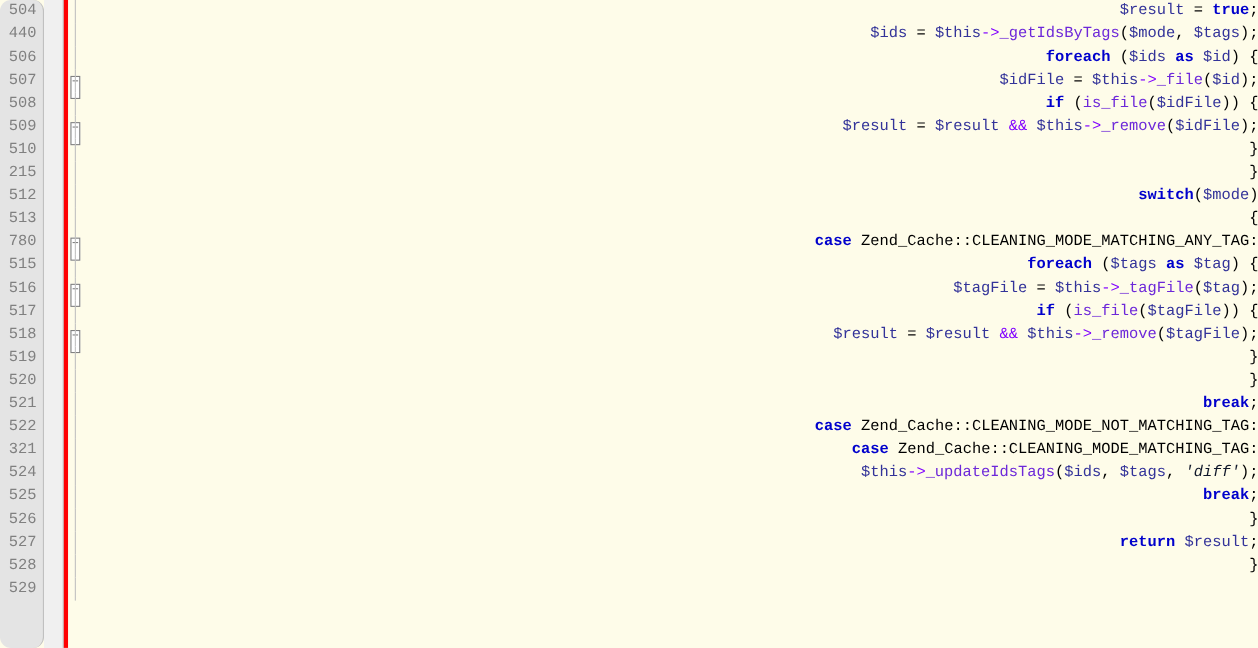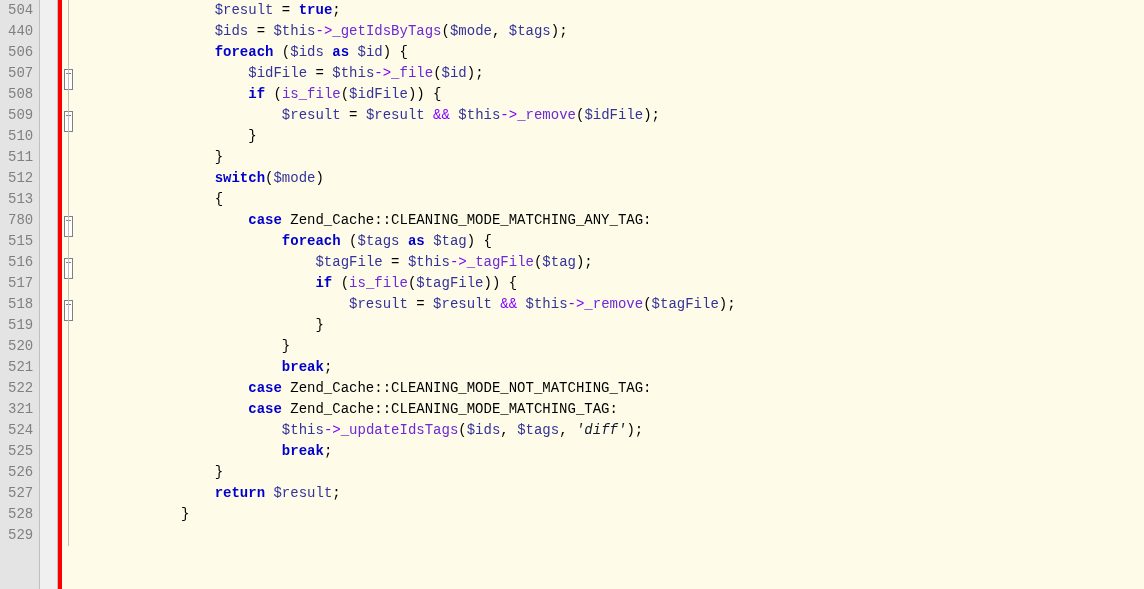--- a/index.html
+++ b/index.html
@@ -1,48 +1,48 @@
 <!DOCTYPE html>
 <html><head>
 <meta charset="utf-8">
 <style>
 * { margin:0; padding:0; box-sizing:border-box; }
 body { font-family:Consolas,"Courier New",monospace; font-size:14px; background:#FEFCE9; line-height:21px; overflow:hidden; }
 .editor { display:flex; width:1144px; height:589px; }
-.gutter { background:#E4E4E4; color:#808080; text-align:center; padding-right:6px; padding-left:8px; user-select:none; border-right:1px solid #C0C0C0; }
+.gutter { background:#E4E4E4; color:#808080; text-align:center; padding-right:6px; padding-left:8px; user-select:none; border-right:1px solid #C0C0C0;border-radius:10px; }
 .gutter div { height:21px; }
 .margin { width:18px; background:#F0F0F0; border-right:1px solid #C0C0C0; }
 .changebar { width:4px; background:#FF0000; }
 .fold { width:14px; background:#FEFCE9; position:relative; }
 .fold div { height:21px; position:relative; }
 .fold-box { position:absolute; left:2px; top:6px; width:9px; height:9px; border:1px solid #808080; background:#fff; }
 .fold-box::before { content:""; position:absolute; left:1px; top:3px; width:5px; height:1px; background:#808080; }
 .fold-line { position:absolute; left:6px; top:0; width:1px; height:21px; background:#C0C0C0; }
 .code { flex:1; background:#FEFCE9; padding-left:4px; white-space:pre; color:#000; }
-.code div { height:21px; }
+.code div { height:21px;text-align:right; }
 .kw { color:#0000CC; font-weight:bold; }
 .var { color:#333399; }
 .op { color:#8000FF; }
 .fn { color:#6d28d9; }
 .str { color:#0f172a;font-style:italic; }
 .pun { color:#000; }
 </style>
 </head>
 <body>
 
 <div class="editor">
   <div class="gutter" id="gutter">
       <div>504</div>
       <div>440</div>
       <div>506</div>
       <div>507</div>
       <div>508</div>
       <div>509</div>
       <div>510</div>
-      <div>511</div>
+      <div>215</div>
       <div>512</div>
       <div>513</div>
       <div>780</div>
       <div>515</div>
       <div>516</div>
       <div>517</div>
       <div>518</div>
       <div>519</div>
       <div>520</div>
       <div>521</div>

